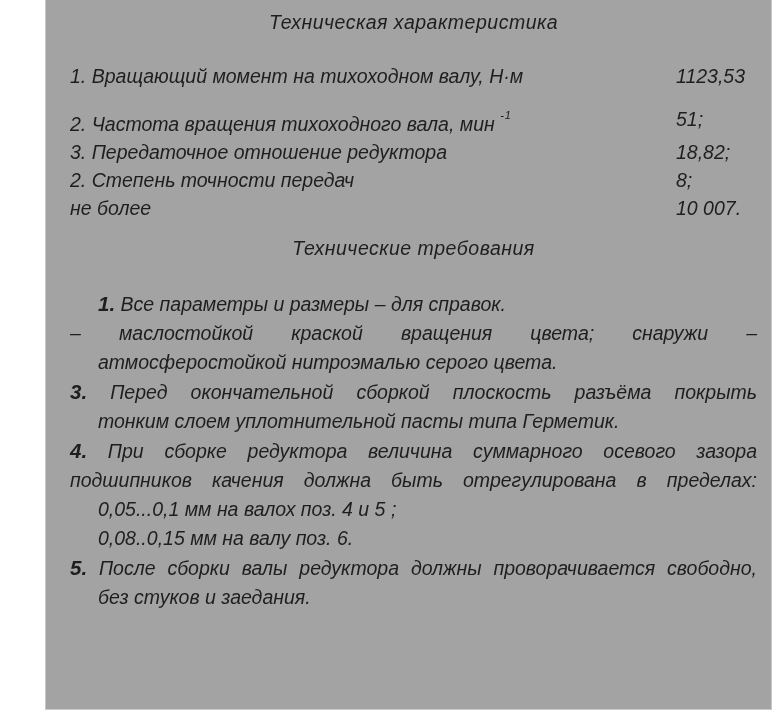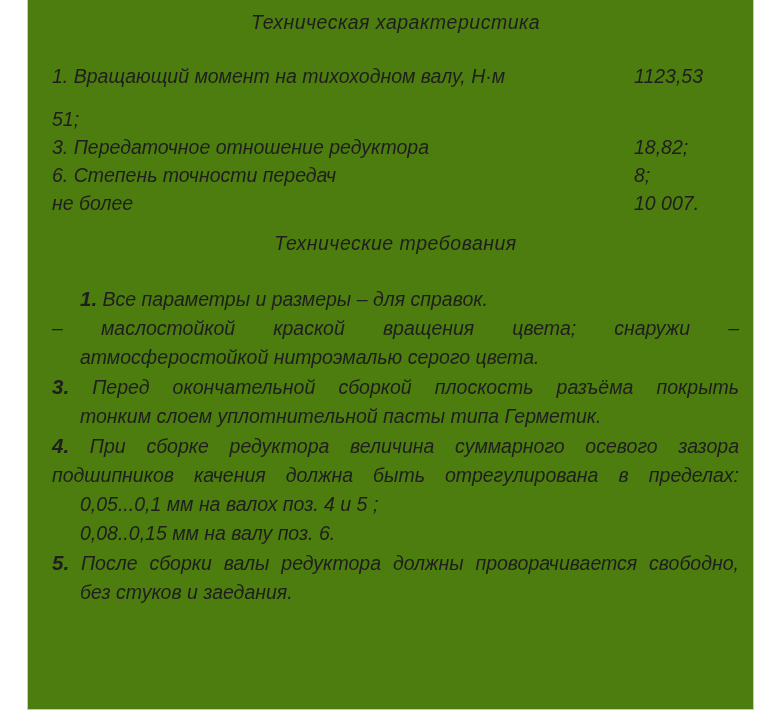--- a/index.html
+++ b/index.html
@@ -12,49 +12,49 @@
     width: 782px;
     height: 716px;
     background: #ffffff;
     overflow: hidden;
     font-family: "Liberation Sans", sans-serif;
     font-style: italic;
     color: #1e1e1e;
   }
   .frame {
     position: absolute;
-    left: 27px;
+    left: 45px;
     top: 0;
     width: 727px;
     height: 710px;
     border-left: 1px solid #c8c8c8;
     border-right: 1px solid #c8c8c8;
     border-bottom: 1px solid #c8c8c8;
     box-sizing: border-box;
-    background: #4d7c0f;
+    background: #a3a3a3;
   }
   .doc {
     padding: 8px 14px 0 24px;
     font-size: 19.5px;
   }
   .section-title {
     text-align: center;
     line-height: 28px;
     letter-spacing: 0.5px;
     white-space: nowrap;
   }
   .char-list { margin-top: 26px; }
   .char-row {
     display: flex;
     line-height: 28px;
     white-space: nowrap;
   }
   .char-row.sup-gap { margin-top: 15px; }
   .char-label { flex: 0 0 582px; overflow: visible; }
-  .char-value { flex: 1 1 auto; text-align: left; }
+  .char-value { flex: 1 1 auto; text-align: left; margin-left: 24px; }
   sup.unit-sup {
     font-size: 11px;
     position: relative;
     top: -4px;
     letter-spacing: 1px;
   }
   .title-2 { margin-top: 12px; }
   .req-list { margin-top: 27px; }
   .rline {
     line-height: 29px;
@@ -81,28 +81,29 @@
     <div class="doc">
 
       <div class="section-title">Техническая характеристика</div>
 
       <div class="char-list">
         <div class="char-row">
           <span class="char-label">1. Вращающий момент на тихоходном валу, Н·м</span>
           <span class="char-value">1123,53</span>
         </div>
         <div class="char-row sup-gap">
+          <span class="char-label"><span>2. Частота вращения тихоходного вала, мин</span> <sup class="unit-sup">-1</sup></span>
           <span class="char-value">51;</span>
         </div>
         <div class="char-row">
           <span class="char-label">3. Передаточное отношение редуктора</span>
           <span class="char-value">18,82;</span>
         </div>
         <div class="char-row">
-          <span class="char-label">6. Степень точности передач</span>
+          <span class="char-label">2. Степень точности передач</span>
           <span class="char-value">8;</span>
         </div>
         <div class="char-row">
           <span class="char-label">не более</span>
           <span class="char-value">10 007.</span>
         </div>
       </div>
 
       <div class="section-title title-2">Технические требования</div>
 

